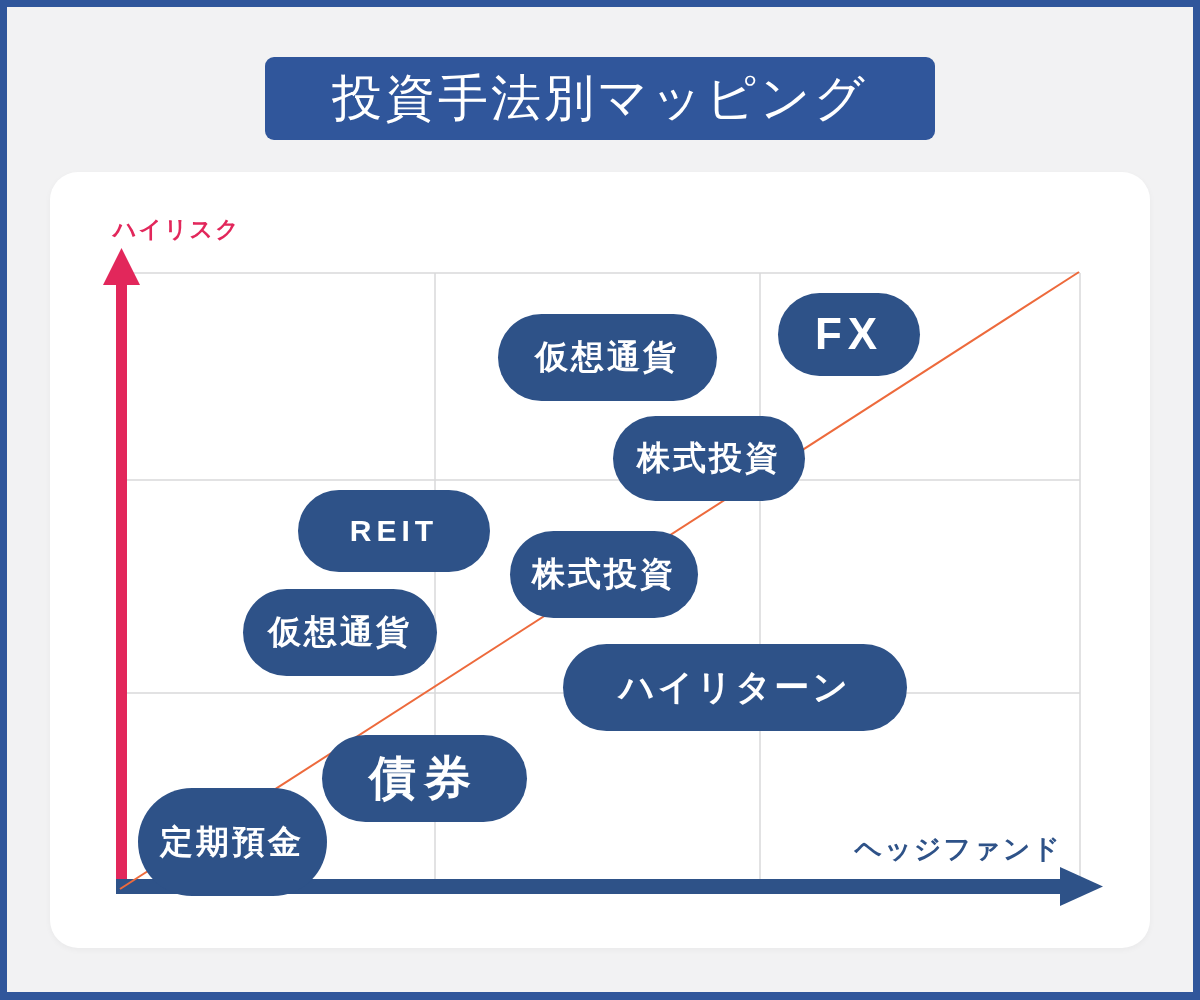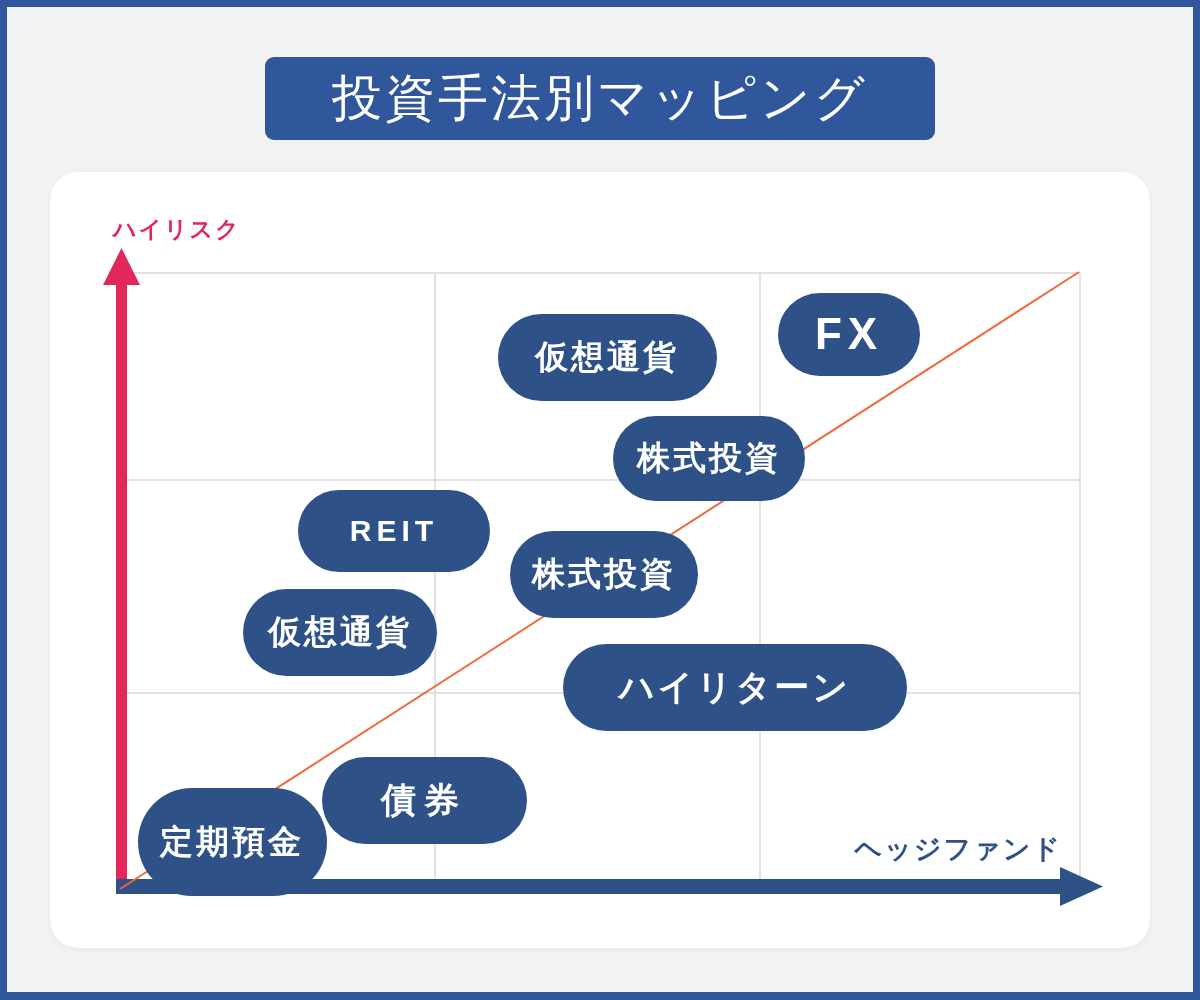--- a/index.html
+++ b/index.html
@@ -132,19 +132,19 @@
     </div>
     <div class="pill" style="left: 510px; top: 530.5px; width: 188px; height: 87px; font-size: 33px; letter-spacing: 3px; align-items: center;">
       <span>株式投資</span>
     </div>
     <div class="pill" style="left: 243px; top: 588.5px; width: 194px; height: 87px; font-size: 33px; letter-spacing: 3px;">
       <span>仮想通貨</span>
     </div>
     <div class="pill" style="left: 563px; top: 643.5px; width: 344px; height: 87px; font-size: 35px; letter-spacing: 3px;">
       <span>ハイリターン</span>
     </div>
-    <div class="pill" style="left: 321.5px; top: 757px; width: 205px; height: 87px; font-size: 35px; letter-spacing: 8px;">
+    <div class="pill" style="left: 321.5px; top: 735px; width: 205px; height: 87px; font-size: 47px; letter-spacing: 8px;">
       <span>債券</span>
     </div>
     <div class="pill" style="left: 137.5px; top: 788px; width: 189px; height: 108px; font-size: 33px; letter-spacing: 3px;">
       <span>定期預金</span>
     </div>
   </div>
 
 </body></html>

